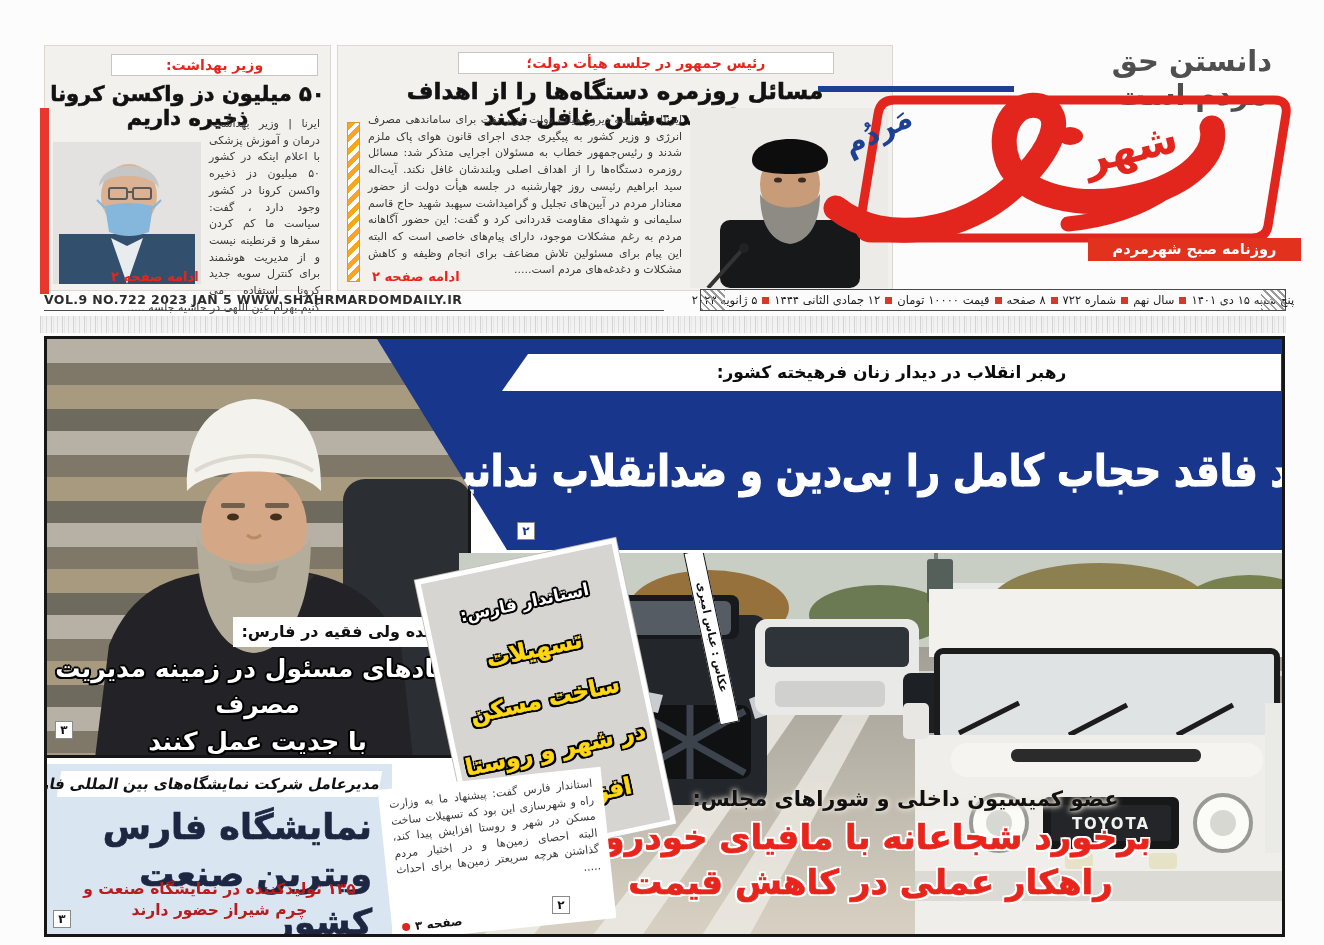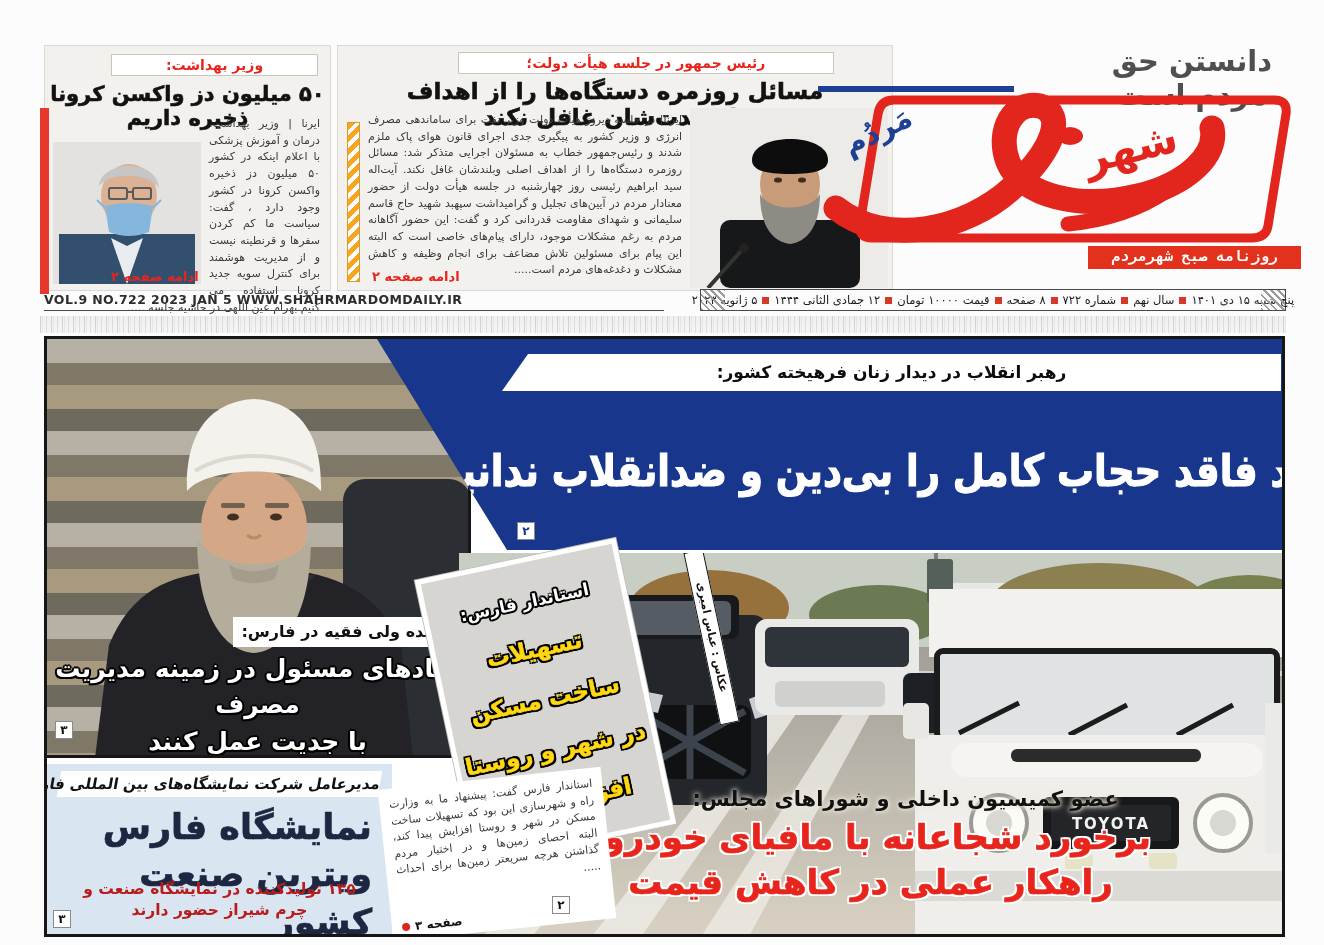--- a/index.html
+++ b/index.html
@@ -228,21 +228,21 @@
       <rect x="2" y="8" width="196" height="6" fill="#1d3f94"></rect>
       <path d="M104 22 L 458 22 Q 472 22 470 36 L 452 148 Q 450 160 436 160 L 56 160 Q 42 160 44 146 L 62 36 Q 64 22 78 22 Z" fill="none" stroke="#e2261d" stroke-width="9"></path>
       <path d="M20 130 C 70 170 150 152 196 110 C 238 72 250 36 224 28 C 198 22 180 52 192 84 C 206 118 264 132 322 118 C 372 106 402 76 396 50" fill="none" stroke="#e2261d" stroke-width="25" stroke-linecap="round"></path>
       <path d="M396 50 C 390 96 332 138 252 146" fill="none" stroke="#e2261d" stroke-width="15" stroke-linecap="round"></path>
       <ellipse cx="254" cy="58" rx="13" ry="9" fill="#e2261d"></ellipse>
       <text x="318" y="84" font-size="42" font-weight="bold" fill="#e2261d" text-anchor="middle" transform="rotate(-14 318 84)" direction="rtl">شهر</text>
       <text x="66" y="62" font-size="29" font-weight="bold" fill="#1d3f94" text-anchor="middle" transform="rotate(-26 66 62)" direction="rtl">مَردُم</text>
     </svg>
   </div>
 
-  <div class="abs logo-strip" style="left:1088px; top:246px; width:213px; height:23px;font-family:Liberation Mono, monospace;">روزنامه صبح شهرمردم</div>
+  <div class="abs logo-strip" style="left:1088px; top:238px; width:213px; height:23px;">روزنامه صبح شهرمردم</div>
 
   <div class="abs date-latin" style="left:44px; top:292px;">VOL.9  NO.722   2023 JAN 5 WWW.SHAHRMARDOMDAILY.IR</div>
   <div class="abs date-rule" style="left:44px; top:310px; width:620px;"></div>
 
   <div class="abs date-fa" style="left:700px; top:289px; width:586px; height:22px;">
     <span>پنج شنبه ۱۵ دی ۱۴۰۱</span>
     <span class="sep"></span>
     <span>سال نهم</span>
     <span class="sep"></span>
     <span>شماره ۷۲۲</span>

